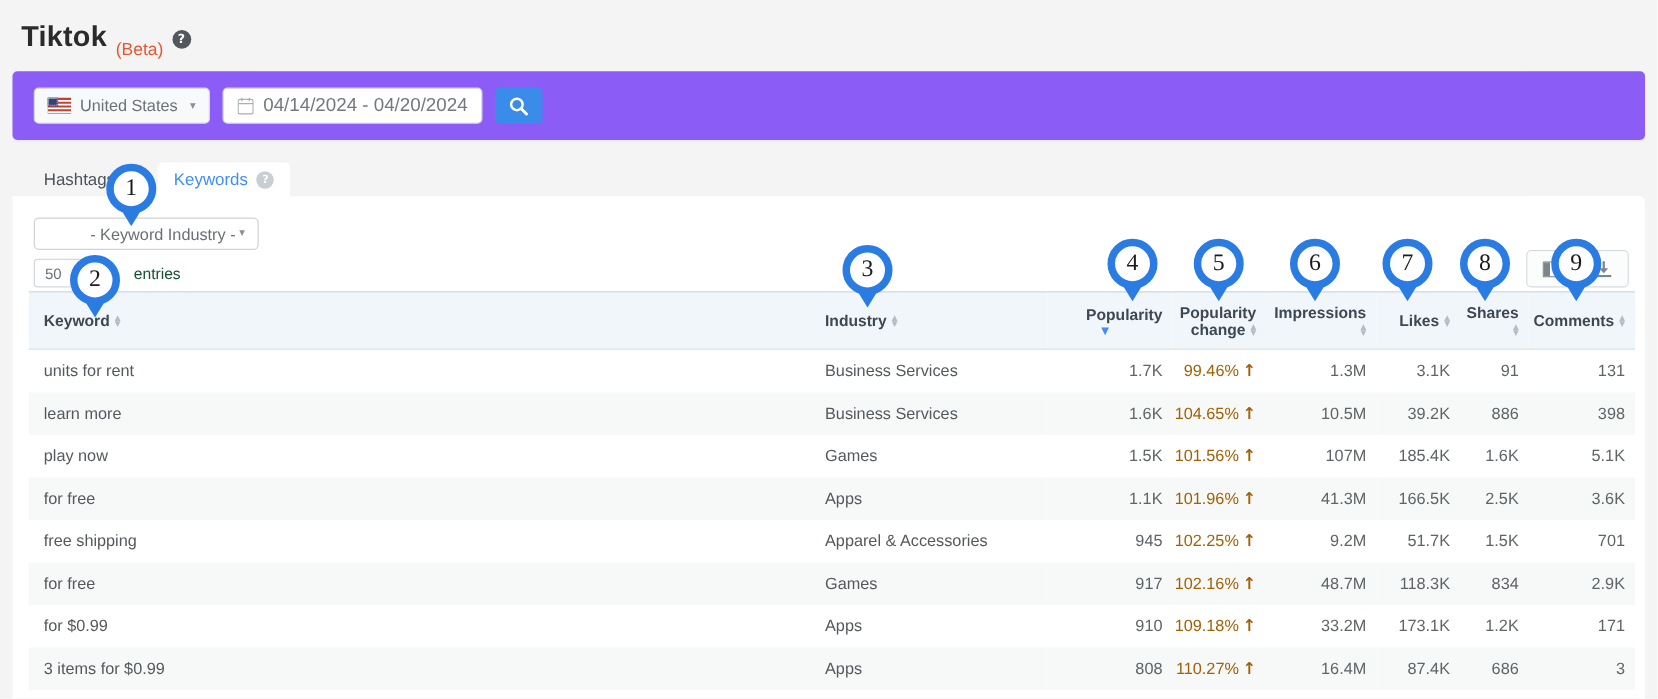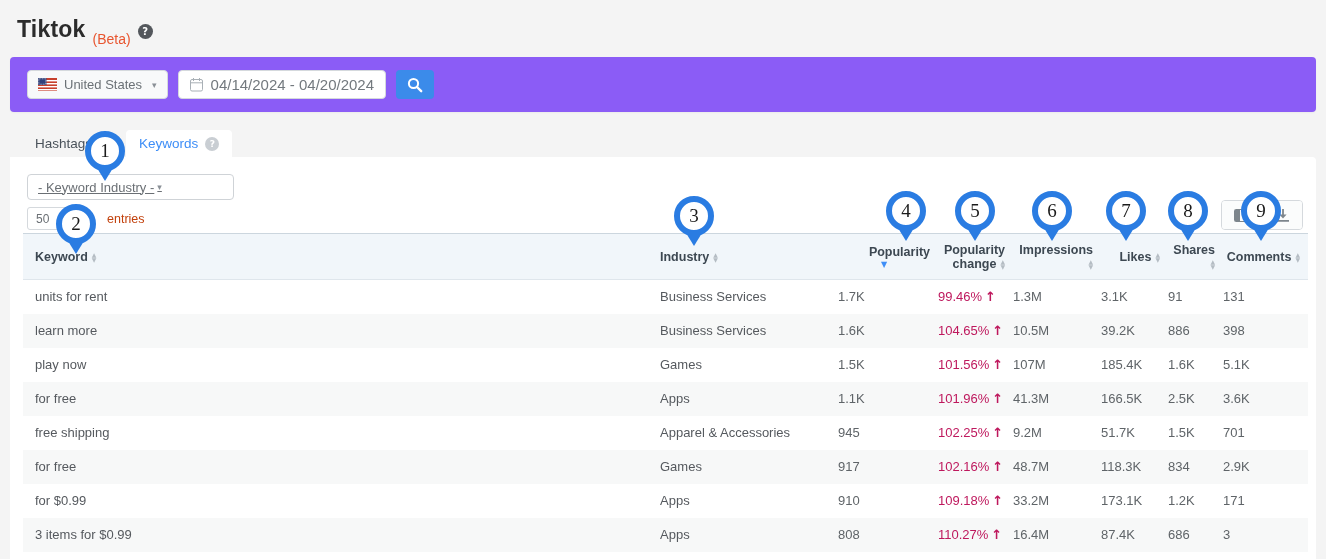--- a/index.html
+++ b/index.html
@@ -33,50 +33,50 @@
   .search-btn { width:38px; height:29px; background:#3b8bea; border:none; border-radius:4px;
                 display:flex; align-items:center; justify-content:center; cursor:pointer; }
   
   .tabs { position:absolute; left:22px; top:130px; display:flex; align-items:stretch; height:27px; }
   .tab { display:flex; align-items:center; gap:7px; padding:0 13px; font-size:13.5px;
          color:#4a525a; cursor:pointer; }
   .tab.active { background:#fff; border-radius:4px 4px 0 0; color:#3e8ef7; }
   
   .content-panel { position:absolute; left:10px; top:157px; width:1306px; height:402px;
                    background:#fff; border-radius:0 4px 0 0; }
-  .industry-select { position:absolute; left:17px; top:17px; width:207px; height:26px;
+  .industry-select { position:absolute; left:17px; top:17px; width:180px; height:26px;
                      border:1px solid #cfd3d7; border-radius:4px; background:#fff;
-                     display:flex; align-items:center; justify-content:flex-start;
-                     padding:0 10px; font-size:13px; color:#6a6f74; cursor:pointer;text-decoration:underline; }
+                     display:flex; align-items:center; justify-content:flex-end;
+                     padding:0 10px; font-size:13px; color:#6a6f74; cursor:pointer; }
   .pagesize-row { position:absolute; left:17px; top:50px; display:flex; align-items:center; gap:22px; }
   .pagesize-select { width:58px; height:23px; border:1px solid #d5d9dd; border-radius:3px;
                      background:#fff; display:flex; align-items:center; justify-content:space-between;
                      padding:0 8px; font-size:12px; color:#6a6f74; cursor:pointer; }
-  .entries { font-size:12.5px; color:#c2410c; }
+  .entries { font-size:12.5px; color:#14532d; }
   .btn-group { position:absolute; right:13px; top:43px; display:flex; border:1px solid #d5d9dd;
                border-radius:4px; overflow:hidden; }
   .btn-group button { width:40px; height:28px; background:#fbfcfc; border:none;
                       display:flex; align-items:center; justify-content:center; cursor:pointer; }
   .btn-group button + button { border-left:1px solid #d5d9dd; }
   
   table { position:absolute; left:13px; top:76px; width:1280px; border-collapse:collapse; table-layout:fixed; }
   col.c-keyword{width:625px} col.c-industry{width:190px} col.c-popularity{width:100px}
   col.c-change{width:75px} col.c-impressions{width:88px} col.c-likes{width:67px}
   col.c-shares{width:55px} col.c-comments{width:85px}
   thead tr { height:46px; background:#f1f6fa;margin-top:28px; }
   th { font-size:12.5px; font-weight:bold; color:#3d4852; vertical-align:middle;
        border-top:1px solid #ccd6de; border-bottom:1px solid #dfe6ec; cursor:pointer; }
   th.left { text-align:left; padding-left:12px; }
   th.num  { text-align:right; padding-right:8px; }
   tbody tr { height:34px; }
   tbody tr:nth-child(even) { background:#f7f8f8; }
   td { font-size:13px; vertical-align:middle; color:#5f6468; }
   td.left { text-align:left; padding-left:12px; color:#55595e; }
-  td.num  { padding-right:8px; }
-  td.change { color:#be185d; }
+  td.num  { text-align:right; padding-right:8px; }
+  td.change { color:#a16207; }
   .up-arrow { font-weight:bold; font-family:"DejaVu Sans",sans-serif; font-size:13px; margin-left:3px; }
   .sort { display:inline-flex; flex-direction:column; line-height:5px; vertical-align:middle;
           margin-left:4px; font-family:"DejaVu Sans",sans-serif; font-size:6px; color:#b4bcc3; }
   .sort-desc { display:block; text-align:center; font-family:"DejaVu Sans",sans-serif;
                font-size:8px; color:#3e8ef7; line-height:8px; margin-top:2px; }
   
   .pins { position:absolute; left:0; top:0; width:1326px; height:559px; pointer-events:none; z-index:50; }
   .pin { position:absolute; width:40px; height:40px; }
   .pin .circle { width:40px; height:40px; border:6px solid #2a7ce2; background:#fff; border-radius:50%;
                  display:flex; align-items:center; justify-content:center;

